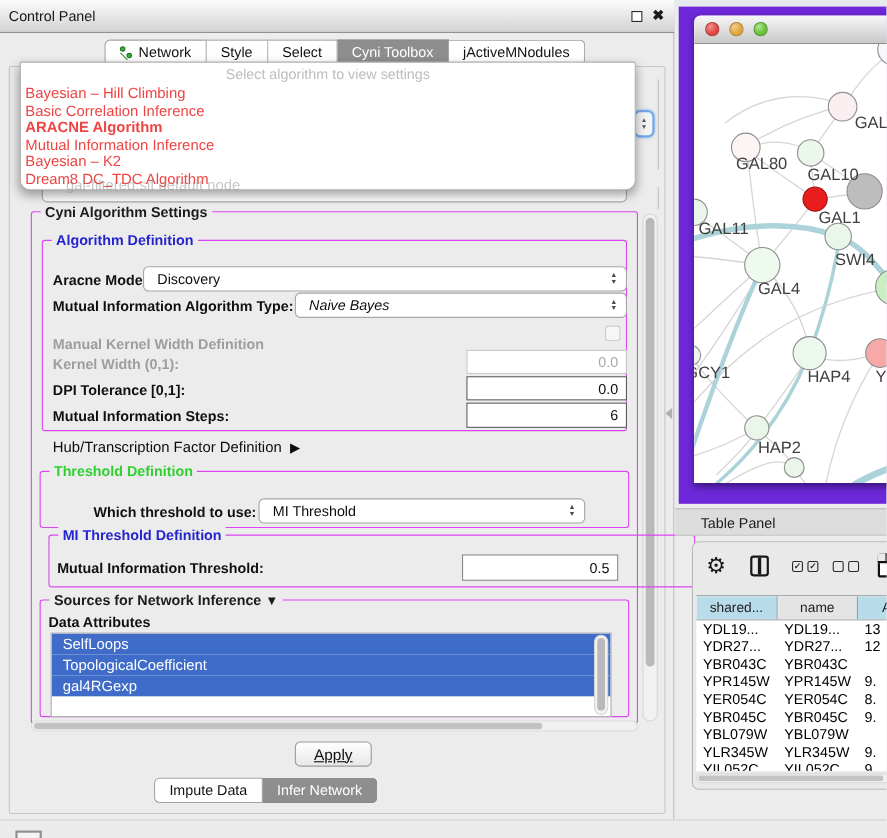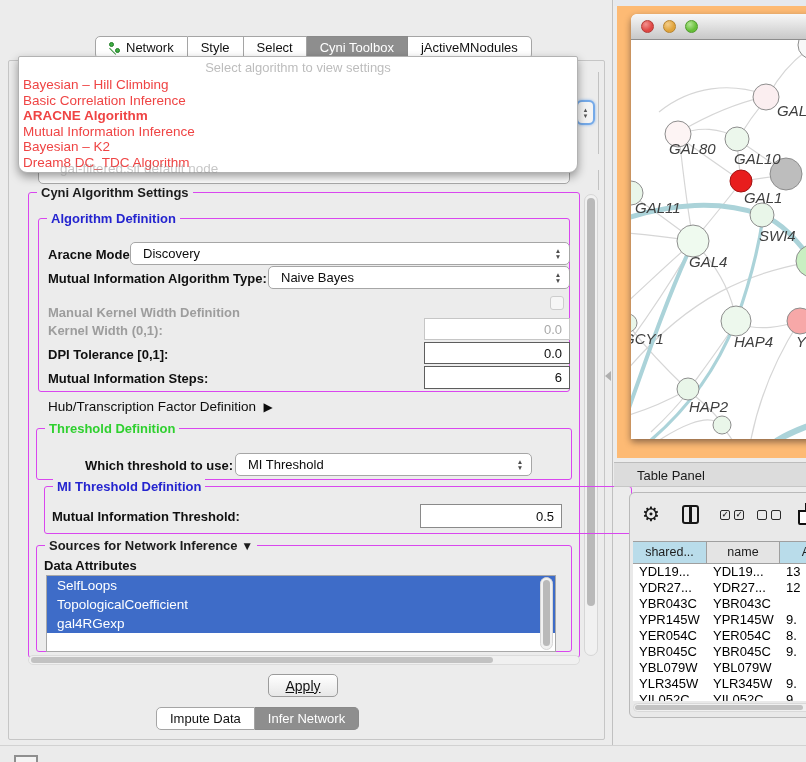--- a/index.html
+++ b/index.html
@@ -110,20 +110,25 @@
 #tp-hscroll .sb-thumb { position:absolute; left:1px; top:1px; width:168px; height:5px; background:#c3c3c3; }
 
 #mini-icon { left:14px; top:755px; width:24px; height:16px; border:2px solid #8f8f8f; background:#f4f4f4; }
 #bottom-strip { left:0; top:745px; width:806px; height:17px; background:#ebebeb; border-top:1px solid #d2d2d2; }
 </style>
 </head>
 <body>
 
 <div id="control-panel" class="abs">
 
+  <div id="cp-titlebar" class="abs">
+    <div id="cp-title" class="abs">Control Panel</div>
+    <div class="win-restore abs"></div>
+    <div class="win-close abs">✖</div>
+  </div>
 
   <div class="segbar abs" style="left:95px; top:36px;">
     <div class="seg">
       <span class="net-ico">
           <em></em>
           <i></i>
           <i></i>
         </span>
       <span>Network</span>
     </div>
@@ -177,21 +182,21 @@
   <div class="lbl abs" style="left:48px; top:247px;">Aracne Mode:</div>
   <div class="combo abs" style="left:130px; top:242px; width:440px; height:23px;">
     <span>Discovery</span>
     <span class="stepper">
         <span>▲</span>
         <span>▼</span>
       </span>
   </div>
 
   <div class="lbl abs" style="left:48px; top:271px;">Mutual Information Algorithm Type:</div>
-  <div class="combo abs" style="left:268px; top:266px; width:302px; height:23px;">
+  <div class="combo abs" style="left:268px; top:266px; width:302px; height:23px;font-style:italic;">
     <span>Naive Bayes</span>
     <span class="stepper">
         <span>▲</span>
         <span>▼</span>
       </span>
   </div>
 
   <div class="lbl dis abs" style="left:48px; top:297px;margin-top:8px;">Manual Kernel Width Definition</div>
   <div class="checkbox abs" style="left:550px; top:296px;"></div>
 
@@ -243,35 +248,35 @@
   <div class="sb-track-v abs" style="left:540px; top:577px; width:13px; height:73px;">
     <div class="sb-thumb abs" style="left:2px; top:2px; width:7px; height:66px;"></div>
   </div>
 
   <div class="abs" style="left:28px; top:655px; width:552px; height:10px; background:#f0f0f0; border:1px solid #dcdcdc; border-radius:6px;">
     <div class="sb-thumb abs" style="left:2px; top:1px; width:462px; height:6px; background:#c2c2c2;"></div>
   </div>
 
   <div class="button abs" style="left:268px; top:674px; width:70px; height:23px;text-decoration:underline;">Apply</div>
 
-  <div class="segbar abs" style="left:140px; top:707px;margin-left:16px;">
+  <div class="segbar abs" style="left:140px; top:707px;">
     <div class="seg">
         <span>Impute Data</span>
       </div>
     <div class="seg sel" style="background-color: rgb(142, 142, 142);">
         <span>Infer Network</span>
       </div>
   </div>
 
   <div id="split-mark" class="abs"></div>
 </div>
 
 <div id="right-top-strip" class="abs"></div>
 
-<div id="net-frame" class="abs" style="background-color: #fdba74; font-style: italic;">
+<div id="net-frame" class="abs" style="background-color: #6d28d9;">
   <div id="net-window">
     <div id="net-titlebar">
       <div class="traffic" style="left:10px; background:radial-gradient(circle at 35% 30%, #f2928f, #df4744 60%); border:1px solid #b23a36;"></div>
       <div class="traffic" style="left:32px; background:radial-gradient(circle at 35% 30%, #f3cd8a, #e0a43c 60%); border:1px solid #b5832f;"></div>
       <div class="traffic" style="left:54px; background:radial-gradient(circle at 35% 30%, #b4e694, #66bf39 60%); border:1px solid #4f9a2b;"></div>
     </div>
     <div id="net-canvas">
       <svg width="200" height="399" viewBox="0 0 200 399">
 
         <path class="edge" d="M 179 8 C 162 20 148 36 138 54"></path>

